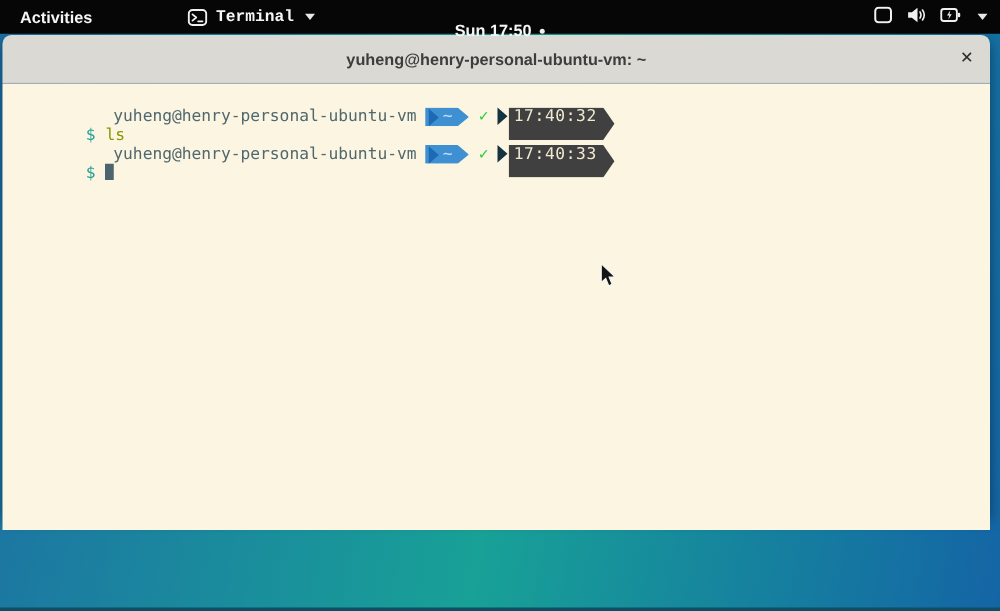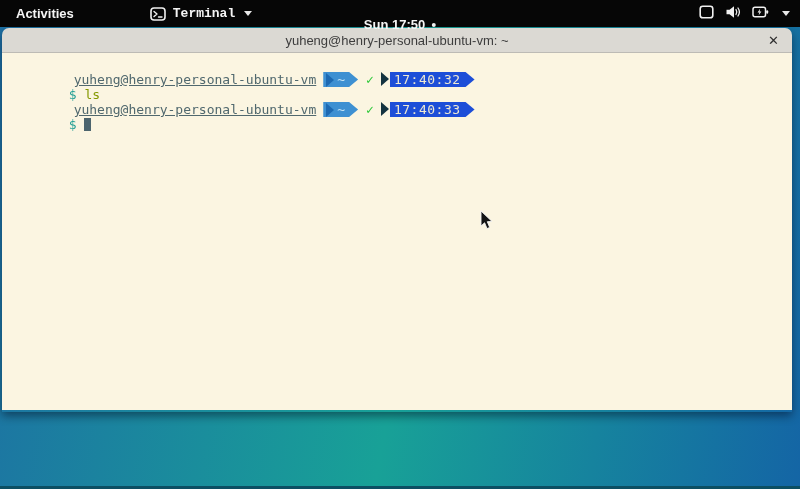--- a/index.html
+++ b/index.html
@@ -39,59 +39,59 @@
     display:flex; align-items:center; gap:11px; padding-right:4px;
   }
 
   
   .window {
     position:absolute; left:2px; top:28px; width:790px; height:384px;
     box-shadow: 0 4px 10px rgba(0,0,20,0.45);
     border-radius:7px 7px 0 0;
   }
   .titlebar {
-    height:25px; background:#dbd9d3; border-bottom:1px solid #bdbbb5;
+    height:39px; background:#dbd9d3; border-bottom:1px solid #bdbbb5;
     border-radius:7px 7px 0 0;
     display:flex; align-items:center; justify-content:center; position:relative;
-    font-size:13px; font-weight:400; color:#3d3d3d;text-align:right;
+    font-size:13px; font-weight:700; color:#3d3d3d;text-align:right;
   }
   .close-btn {
     position:absolute; right:13px; top:50%; transform:translateY(-50%);
     color:#2e2e2e; font-size:13px; line-height:13px; cursor:default;
     font-family:"DejaVu Sans", sans-serif;
   }
   .terminal {
     height:357px; background:#fbf5e1; overflow:hidden;
     font-family:"DejaVu Sans Mono", monospace; font-size:13px; color:#50686e;
     padding:4px 0 0 4px;
   }
   .tline { height:15px; line-height:15px; white-space:pre; }
 
-  .t-user { margin-left:5px; color:#50686e;text-decoration:underline; }
+  .t-user { margin-left:22px; color:#50686e; }
   .pl-home {
     display:inline-block; vertical-align:top; height:15px; margin-left:7px;
     background:#3e90d2; color:#bfe0f5;
     padding:0 13px 0 3px;
     clip-path: polygon(0 0, calc(100% - 9px) 0, 100% 50%, calc(100% - 9px) 100%, 0 100%);
   }
   .pl-chevron {
     display:inline-block; vertical-align:top; margin-top:0.5px; margin-right:3px;
     width:0; height:0;
     border-left:8px solid #1d69b2;
     border-top:7px solid transparent; border-bottom:7px solid transparent;
   }
   .t-check { color:#2ec93a; font-weight:bold; margin:0 7px 0 8px; }
   .pl-tri {
     display:inline-block; vertical-align:top; width:0; height:0;
     border-left:8px solid #143340;
     border-top:7.5px solid transparent; border-bottom:7.5px solid transparent;
   }
   .pl-time {
-    display:inline-block; vertical-align:top; height:15px; margin-left:1px;
-    background:#1d4ed8; color:#efe9d2; letter-spacing:0.5px;
+    display:inline-block; vertical-align:top; height:26px; margin-left:1px;
+    background:#404040; color:#efe9d2; letter-spacing:0.5px;
     padding:0 14px 0 4px;
     clip-path: polygon(0 0, calc(100% - 9px) 0, 100% 50%, calc(100% - 9px) 100%, 0 100%);
   }
   .t-prompt { color:#26a095; }
   .t-cmd { color:#859900; margin-left:8px; }
   .t-dirs { color:#26a095; }
   .cursor-block {
     display:inline-block; width:7px; height:13px; background:#4c646d;
     vertical-align:middle; margin-left:8px; margin-top:-2px;
   }

